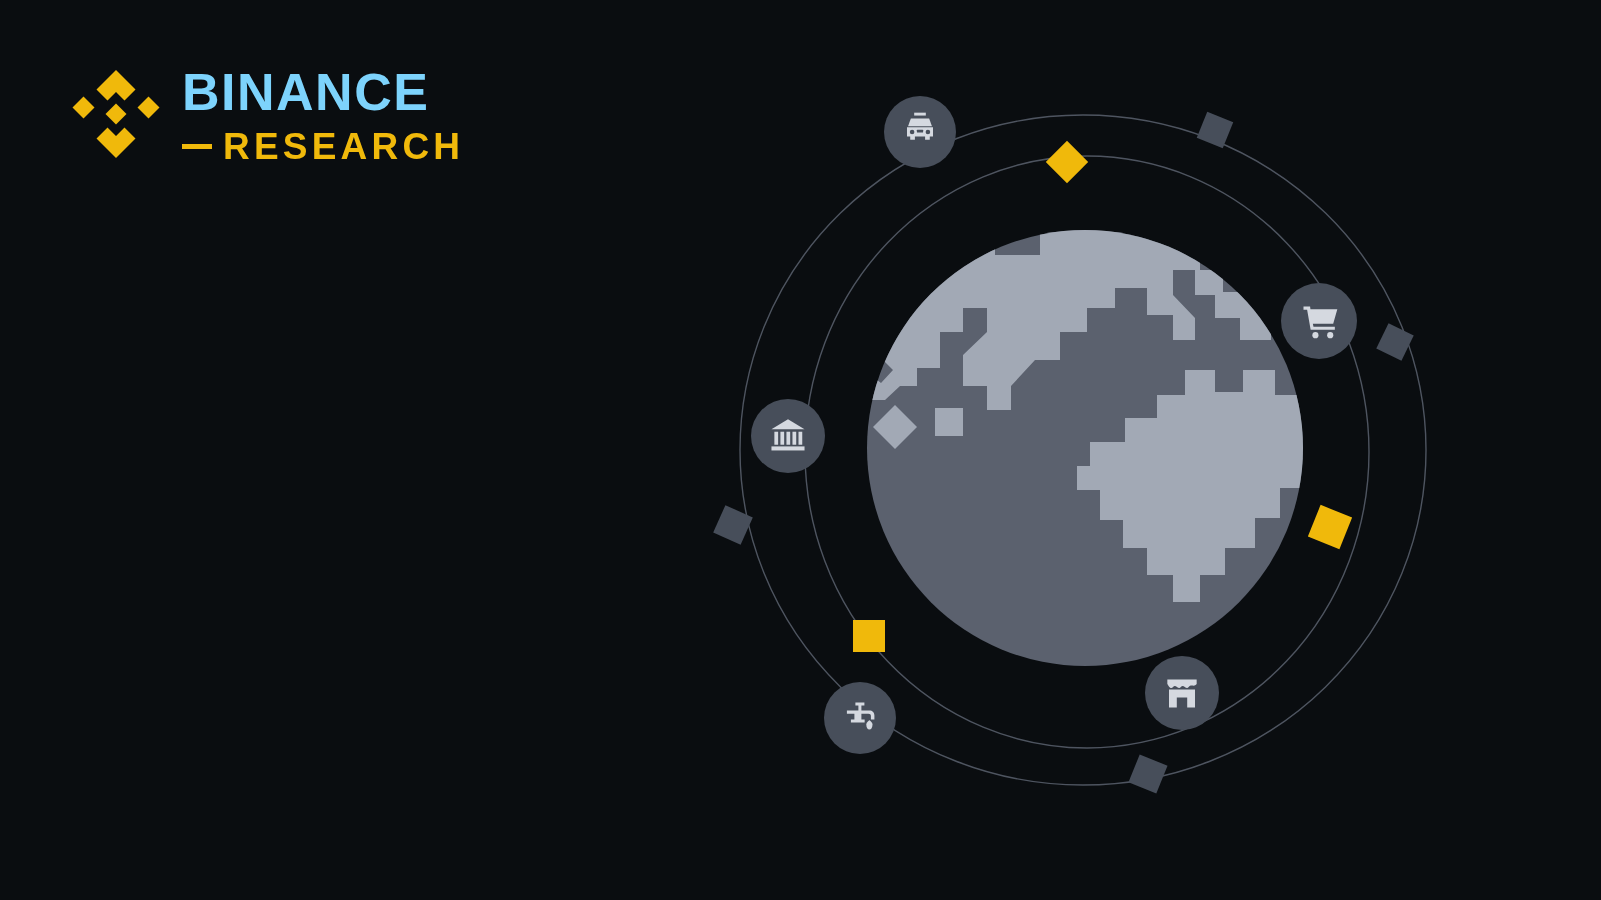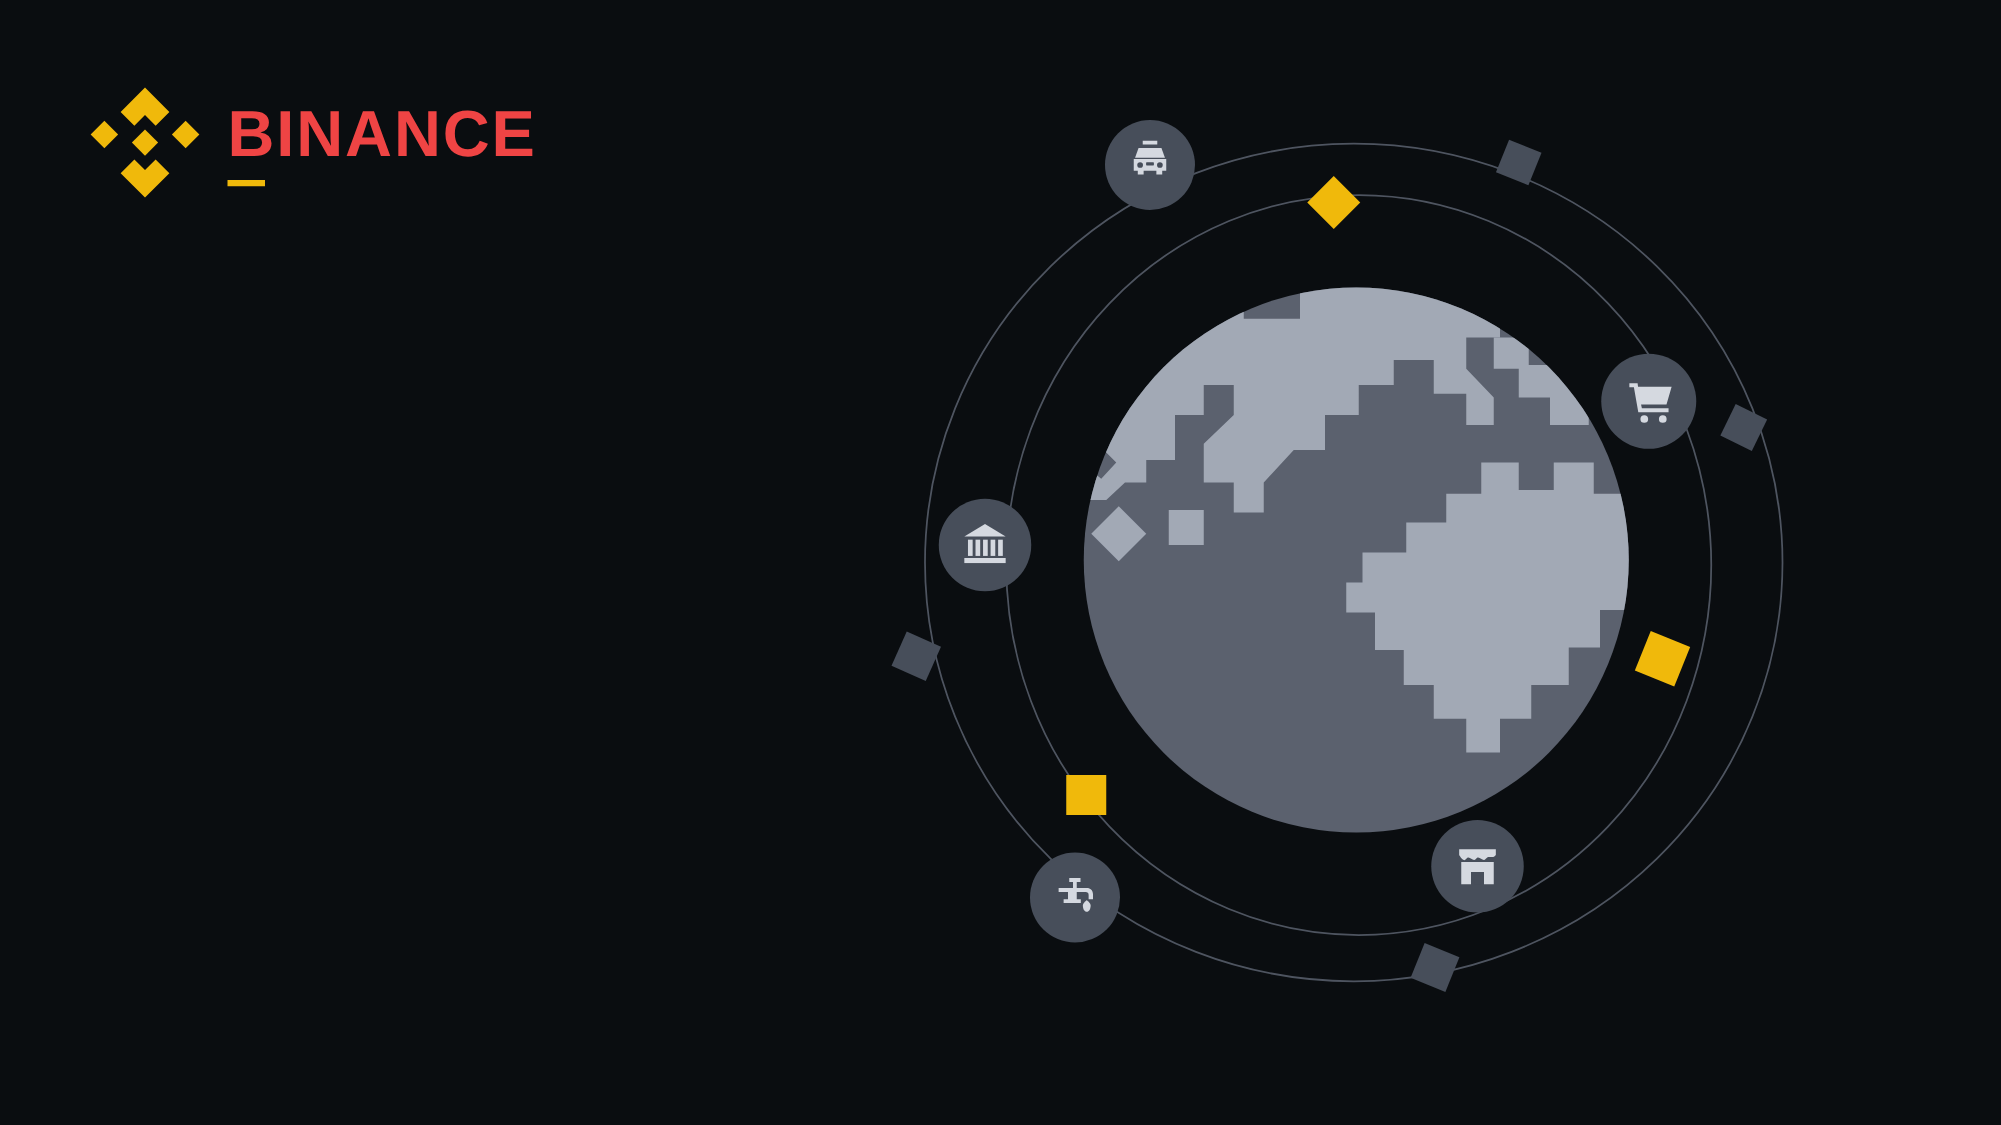--- a/index.html
+++ b/index.html
@@ -31,21 +31,21 @@
     height: 104px;
     flex: 0 0 auto;
   }
   #brand-words {
     display: flex;
     flex-direction: column;
     margin-left: 14px;
     margin-top: 2px;
   }
   #brand-primary {
-    color: #ef4444;
+    color: #7dd3fc;
     font-size: 52px;
     font-weight: 700;
     letter-spacing: 1.5px;
     line-height: 1;
     font-family: "Liberation Sans", sans-serif;
   }
   #brand-secondary-row {
     display: flex;
     align-items: center;
     margin-top: 10px;
@@ -102,20 +102,21 @@
         <polygon points="19.5,34.5 30.5,45.5 19.5,56.5 8.5,45.5"></polygon>
         <polygon points="84.5,34.5 95.5,45.5 84.5,56.5 73.5,45.5"></polygon>
         <polygon points="52,96 32.5,76.5 43.5,65.5 52,74 60.5,65.5 71.5,76.5"></polygon>
       </g>
     </svg>
 
     <div id="brand-words">
       <div id="brand-primary">BINANCE</div>
       <div id="brand-secondary-row">
         <span id="brand-dash"></span>
+        <span id="brand-secondary">RESEARCH</span>
       </div>
     </div>
 
   </div>
 
   <div id="globe-scene">
     <svg id="globe-svg" viewBox="0 0 750 760">
 
       <defs>
         <clipPath id="globe-clip">

